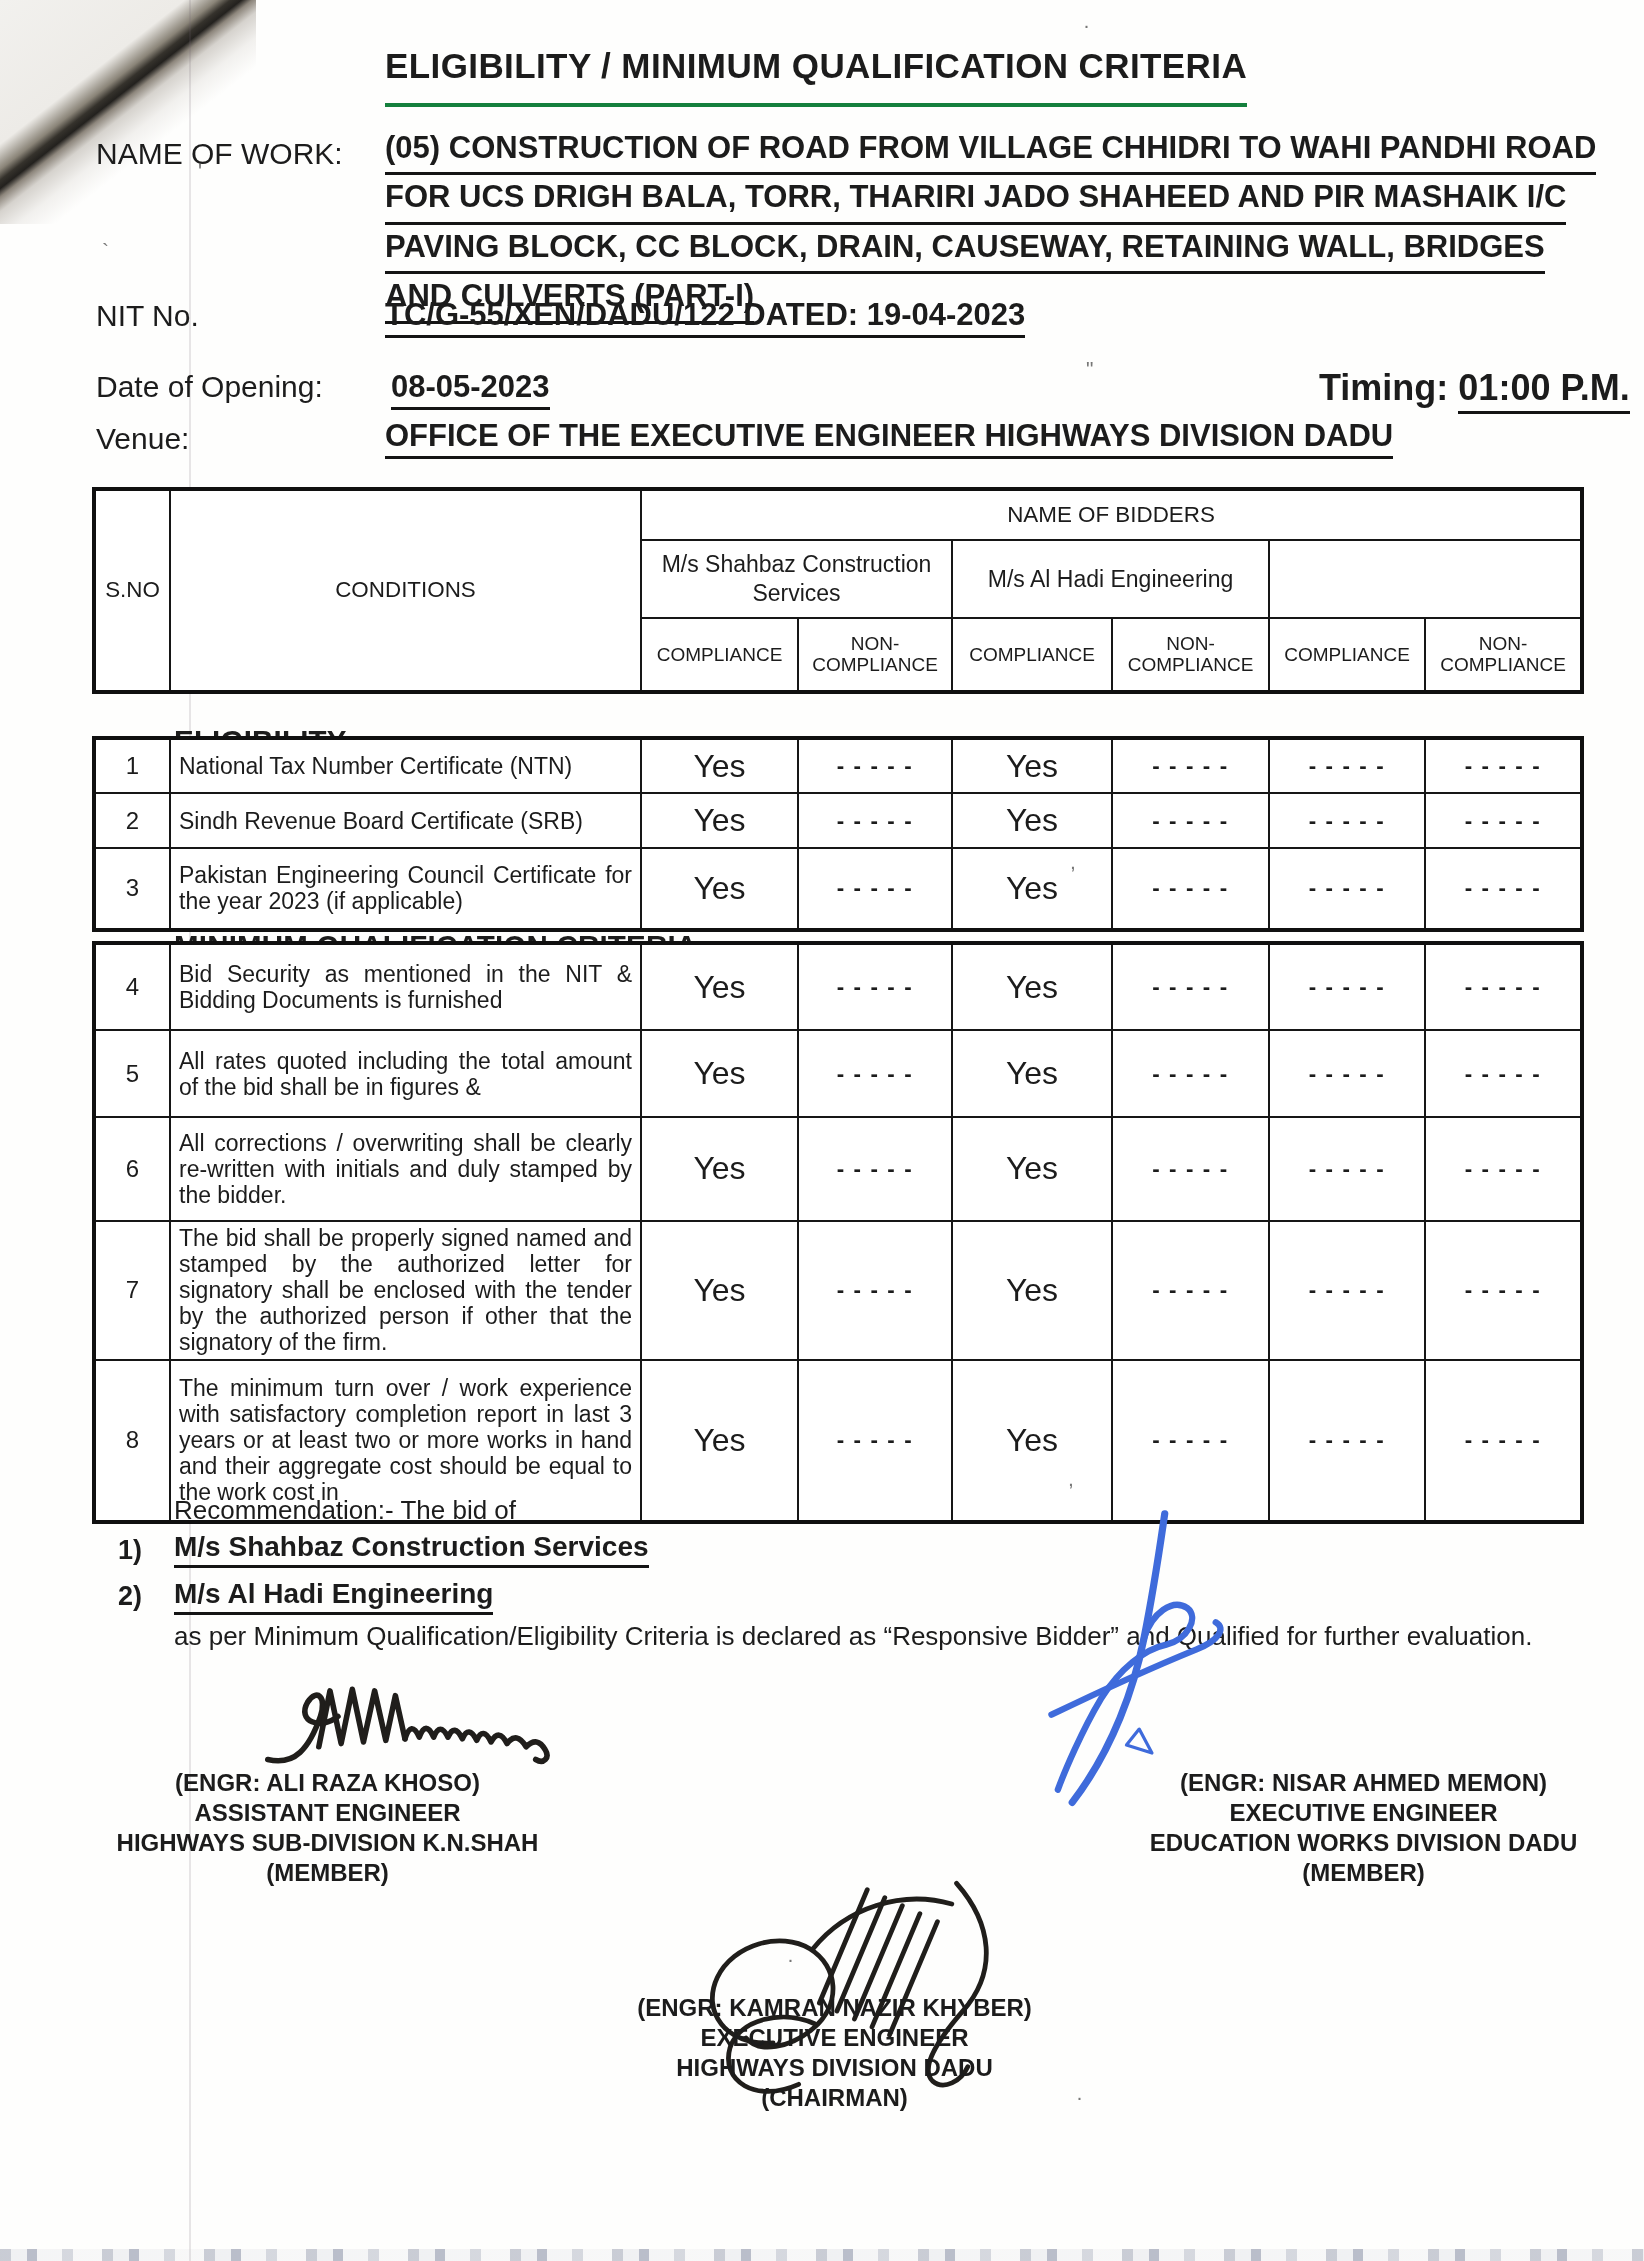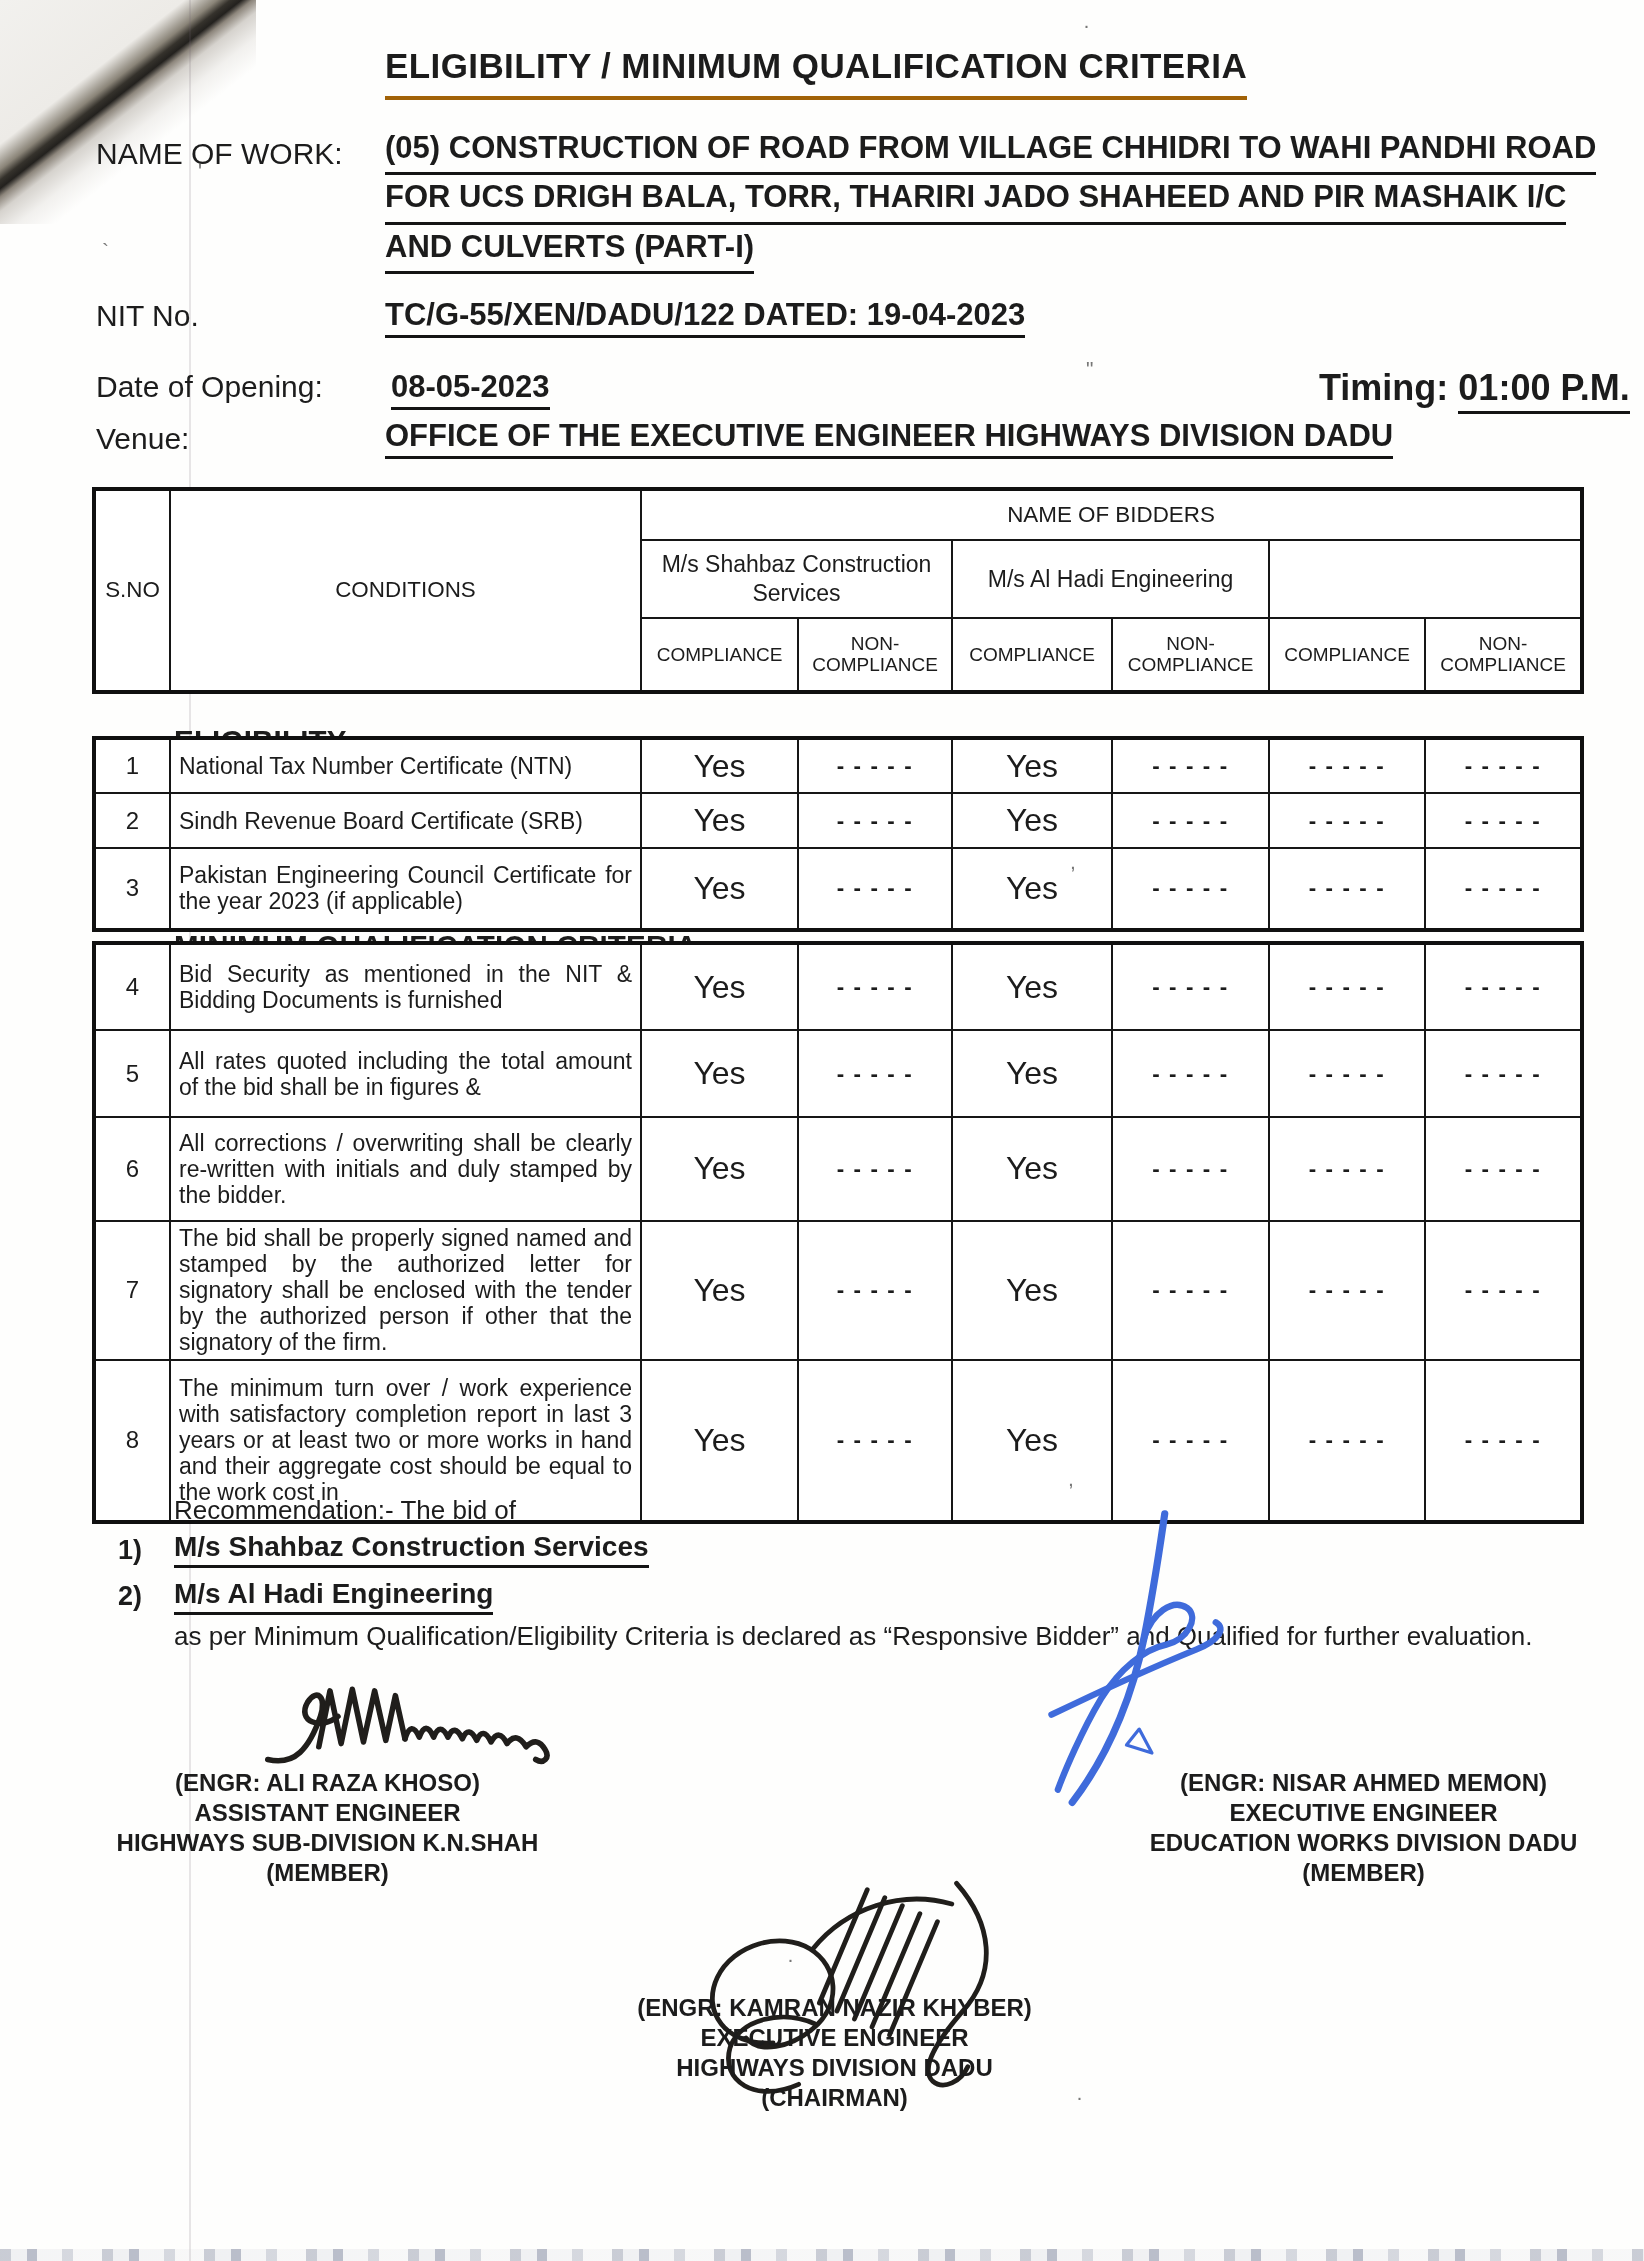--- a/index.html
+++ b/index.html
@@ -29,21 +29,21 @@
       rgba(104,112,138,.35) 0 11.2px, rgba(160,166,184,.15) 11.2px 27px,
       rgba(84,94,126,.40) 27px 37px, rgba(178,182,196,.12) 37px 62px,
       rgba(120,128,152,.30) 62px 73px, rgba(190,192,202,.10) 73px 102px);
   }
   .speck{position:absolute;color:#4a4a4a;font-size:21px;line-height:1;opacity:.75;}
   
   .page-title{
     position:absolute;left:385px;top:46px;margin:0;
     font-size:35px;font-weight:700;letter-spacing:0.4px;
   }
-  .page-title span{display:inline-block;border-bottom:4px solid #a16207;padding-bottom:10px;}
+  .page-title span{display:inline-block;border-bottom:4px solid #15803d;padding-bottom:17px;}
   .flabel{position:absolute;font-size:30px;font-weight:400;}
   .fvalue{position:absolute;font-size:31px;font-weight:700;}
   .fvalue .ul, .work-line .ul{
     display:inline-block;border-bottom:3.2px solid #141414;padding-bottom:2.4px;
   }
   .work-desc{position:absolute;left:385px;top:126px;width:1214px;}
   .work-line{font-size:31px;font-weight:700;line-height:44px;white-space:nowrap;}
   .timing{position:absolute;left:1319px;top:367px;font-size:36px;font-weight:700;}
   
   table.tbl{
@@ -88,20 +88,21 @@
 
   <div class="corner-fold"></div>
   <div class="fold-line"></div>
 
   <h1 class="page-title"><span class="ulwrap">ELIGIBILITY / MINIMUM QUALIFICATION CRITERIA</span></h1>
 
   <div class="flabel" style="left:96px;top:137px;">NAME OF WORK:</div>
   <div class="work-desc">
     <div class="work-line"><span class="ul">(05) CONSTRUCTION OF ROAD FROM VILLAGE CHHIDRI TO WAHI PANDHI ROAD</span></div>
     <div class="work-line"><span class="ul">FOR UCS DRIGH BALA, TORR, THARIRI JADO SHAHEED AND PIR MASHAIK I/C</span></div>
+    <div class="work-line"><span class="ul">PAVING BLOCK, CC BLOCK, DRAIN, CAUSEWAY, RETAINING WALL, BRIDGES</span></div>
     <div class="work-line"><span class="ul">AND CULVERTS (PART-I)</span></div>
   </div>
 
   <div class="flabel" style="left:96px;top:299px;">NIT No.</div>
   <div class="fvalue" style="left:385px;top:297px;"><span class="ul">TC/G-55/XEN/DADU/122 DATED: 19-04-2023</span></div>
 
   <div class="flabel" style="left:96px;top:370px;">Date of Opening:</div>
   <div class="fvalue" style="left:391px;top:369px;"><span class="ul">08-05-2023</span></div>
   <div class="timing">
     <span>Timing:</span>

